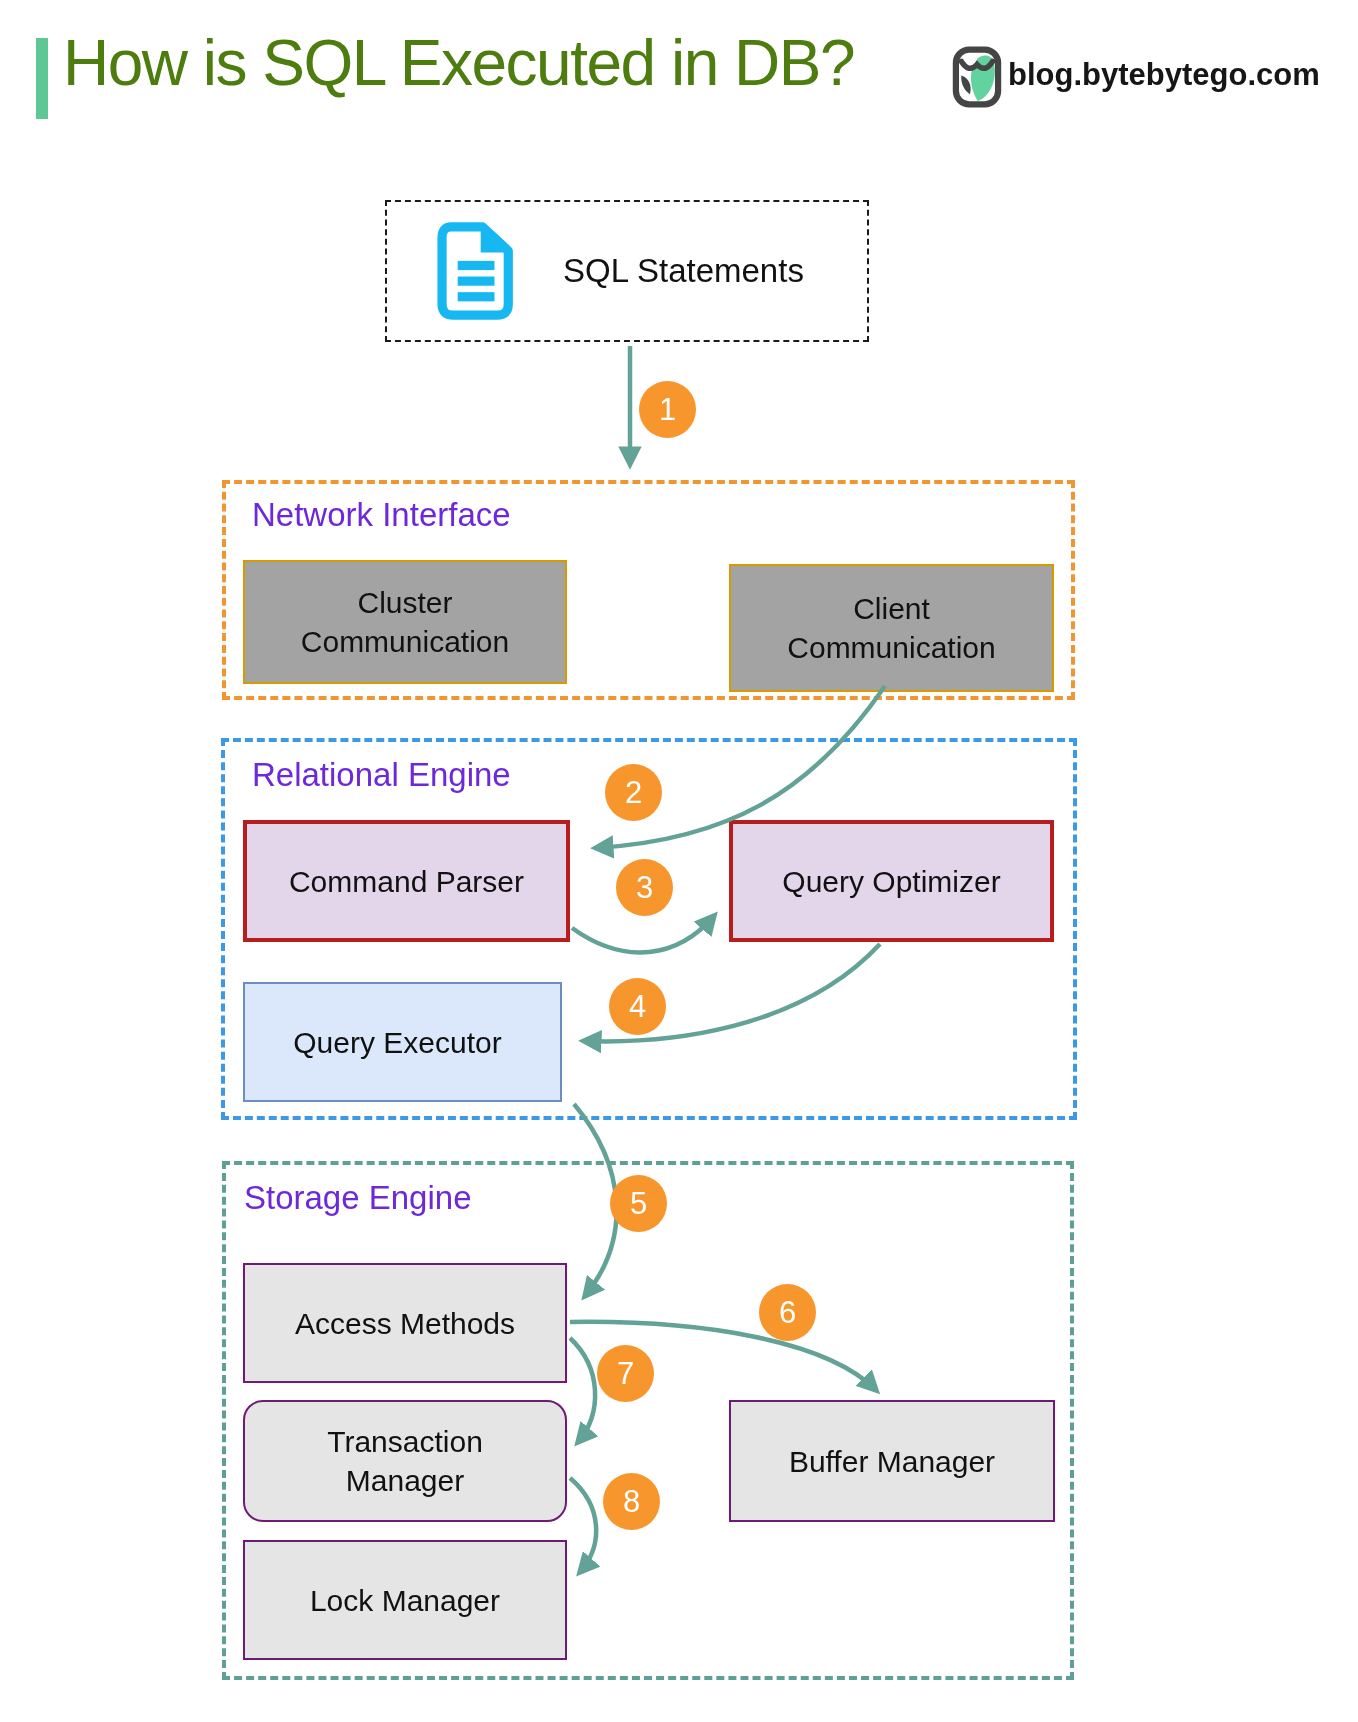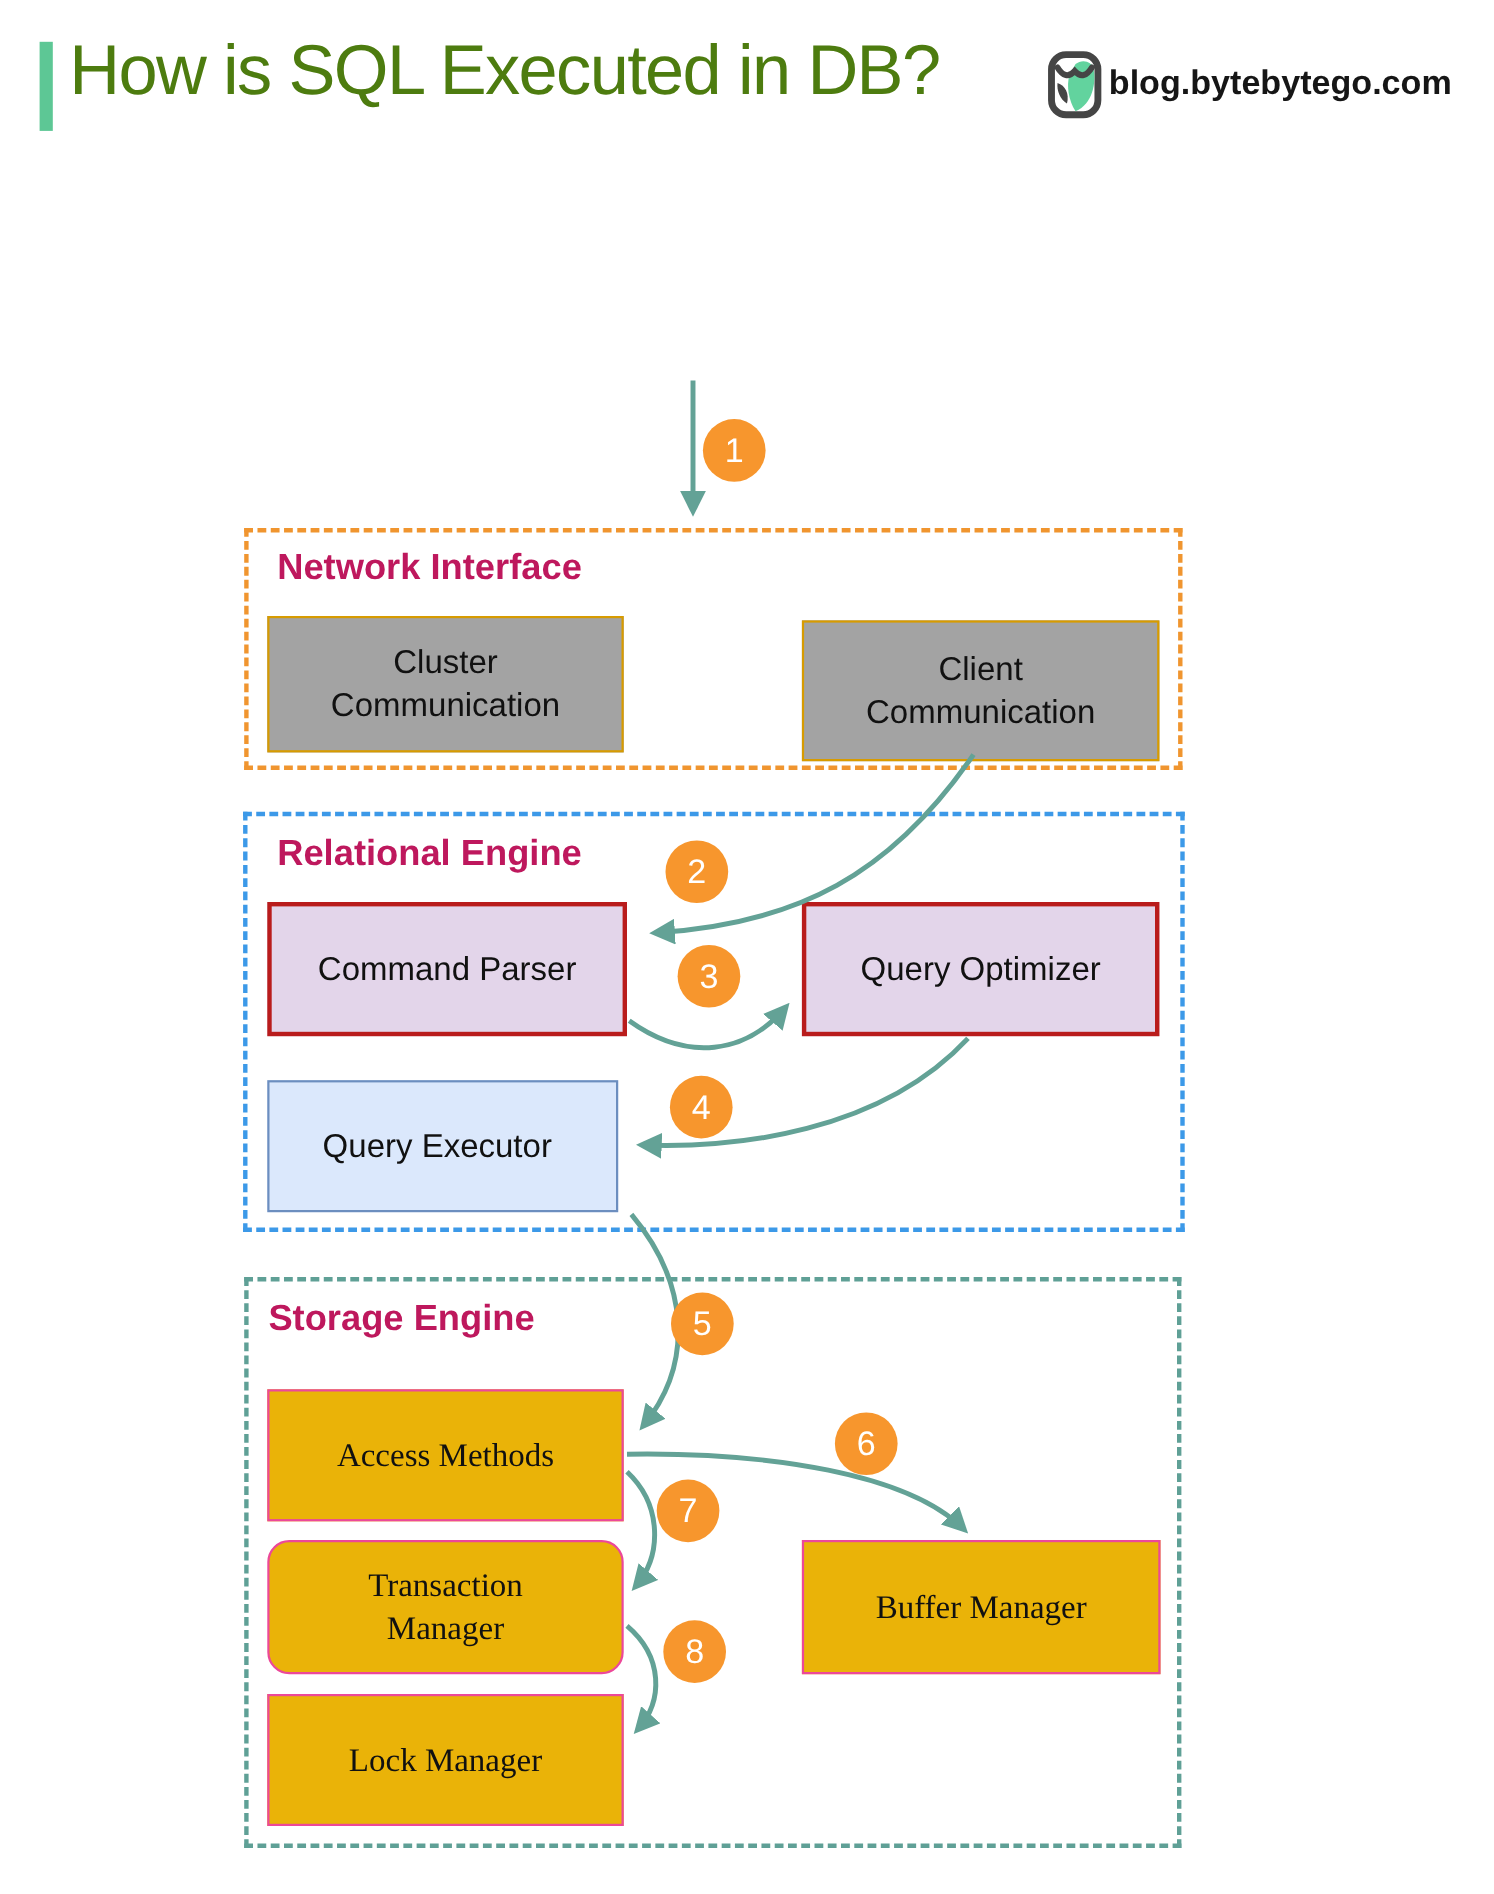--- a/index.html
+++ b/index.html
@@ -12,32 +12,32 @@
   .logo{position:absolute;left:952px;top:45px;width:50px;height:64px;}
   .site{position:absolute;left:1008px;top:57px;font-size:31px;font-weight:bold;color:#161616;white-space:nowrap;}
 
   
   .sql-box{position:absolute;left:385px;top:200px;width:484px;height:142px;border:2px dashed #1a1a1a;
            display:flex;align-items:center;box-sizing:border-box;padding-left:44px;background:#fff;}
   .sql-label{font-size:33px;margin-left:40px;}
 
   
   .section{position:absolute;box-sizing:border-box;background:transparent;}
-  .section-label{position:absolute;font-size:33px;font-weight:bold;color:#be185d;white-space:nowrap;}
+  .section-label{position:absolute;font-size:33px;font-weight:normal;color:#6d28d9;white-space:nowrap;}
   .sec-network{left:222px;top:480px;width:853px;height:220px;border:4px dashed #f0952f;}
   .sec-relational{left:221px;top:738px;width:856px;height:382px;border:4px dashed #3c99e8;}
   .sec-storage{left:222px;top:1161px;width:852px;height:519px;border:4px dashed #5fa096;}
 
   
   .node{position:absolute;display:flex;align-items:center;justify-content:center;text-align:center;
         font-size:30px;line-height:1.3;box-sizing:border-box;padding:0 38px;z-index:1;}
   .peach{background:#a3a3a3;border:2px solid #d79b00;}
   .purple{background:#e3d5ea;border:4px solid #b91c1c;}
   .blue{background:#dbe8fc;border:2px solid #6c8ebf;padding-left:28px;}
-  .green{background:#eab308;border:2px solid #ec4899;font-family:Liberation Serif, serif;}
+  .green{background:#e5e5e5;border:2px solid #701a75;}
 
   .n-cluster{left:243px;top:560px;width:324px;height:124px;}
   .n-client{left:729px;top:564px;width:325px;height:128px;}
   .n-parser{left:243px;top:820px;width:327px;height:122px;}
   .n-optimizer{left:729px;top:820px;width:325px;height:122px;}
   .n-executor{left:243px;top:982px;width:319px;height:120px;}
   .n-access{left:243px;top:1263px;width:324px;height:120px;}
   .n-buffer{left:729px;top:1400px;width:326px;height:122px;}
   .n-transaction{left:243px;top:1400px;width:324px;height:122px;border-radius:20px;}
   .n-lock{left:243px;top:1540px;width:324px;height:120px;}
@@ -65,20 +65,30 @@
   <div class="accent-bar"></div>
   <div class="title">How is SQL Executed in DB?</div>
   <svg class="logo" viewBox="0 0 64 80">
     <rect x="5" y="5" width="54" height="70" rx="17" fill="#ffffff" stroke="#454545" stroke-width="8"></rect>
     <path d="M33 16 C40 10 52 12 54 22 C57 38 53 62 33 71 C25 58 22 42 26 28 Z" fill="#62d39e"></path>
     <path d="M12 20 C18 30 25 32 32 24 C39 32 46 30 52 20" stroke="#454545" stroke-width="7" fill="none" stroke-linecap="round"></path>
     <path d="M12 38 C21 41 26 50 23 62 C15 57 11 47 12 38 Z" fill="#454545"></path>
   </svg>
   <div class="site">blog.bytebytego.com</div>
 
+  <div class="sql-box">
+    <svg width="92" height="98" viewBox="0 0 100 106">
+      <path d="M22 5 H56 L84 31 V89 Q84 101 72 101 H24 Q12 101 12 89 V17 Q12 5 22 5 Z" fill="#ffffff" stroke="#17b8f2" stroke-width="10" stroke-linejoin="round"></path>
+      <path d="M54 3 L86 33 L54 33 Z" fill="#17b8f2"></path>
+      <rect x="29" y="42" width="40" height="10" fill="#17b8f2"></rect>
+      <rect x="29" y="59" width="40" height="10" fill="#17b8f2"></rect>
+      <rect x="29" y="76" width="40" height="10" fill="#17b8f2"></rect>
+    </svg>
+    <div class="sql-label">SQL Statements</div>
+  </div>
 
   <div class="section sec-network">
     <div class="section-label" style="left:26px;top:12px;">Network Interface</div>
   </div>
   <div class="section sec-relational">
     <div class="section-label" style="left:27px;top:14px;">Relational Engine</div>
   </div>
   <div class="section sec-storage">
     <div class="section-label" style="left:18px;top:14px;">Storage Engine</div>
   </div>

